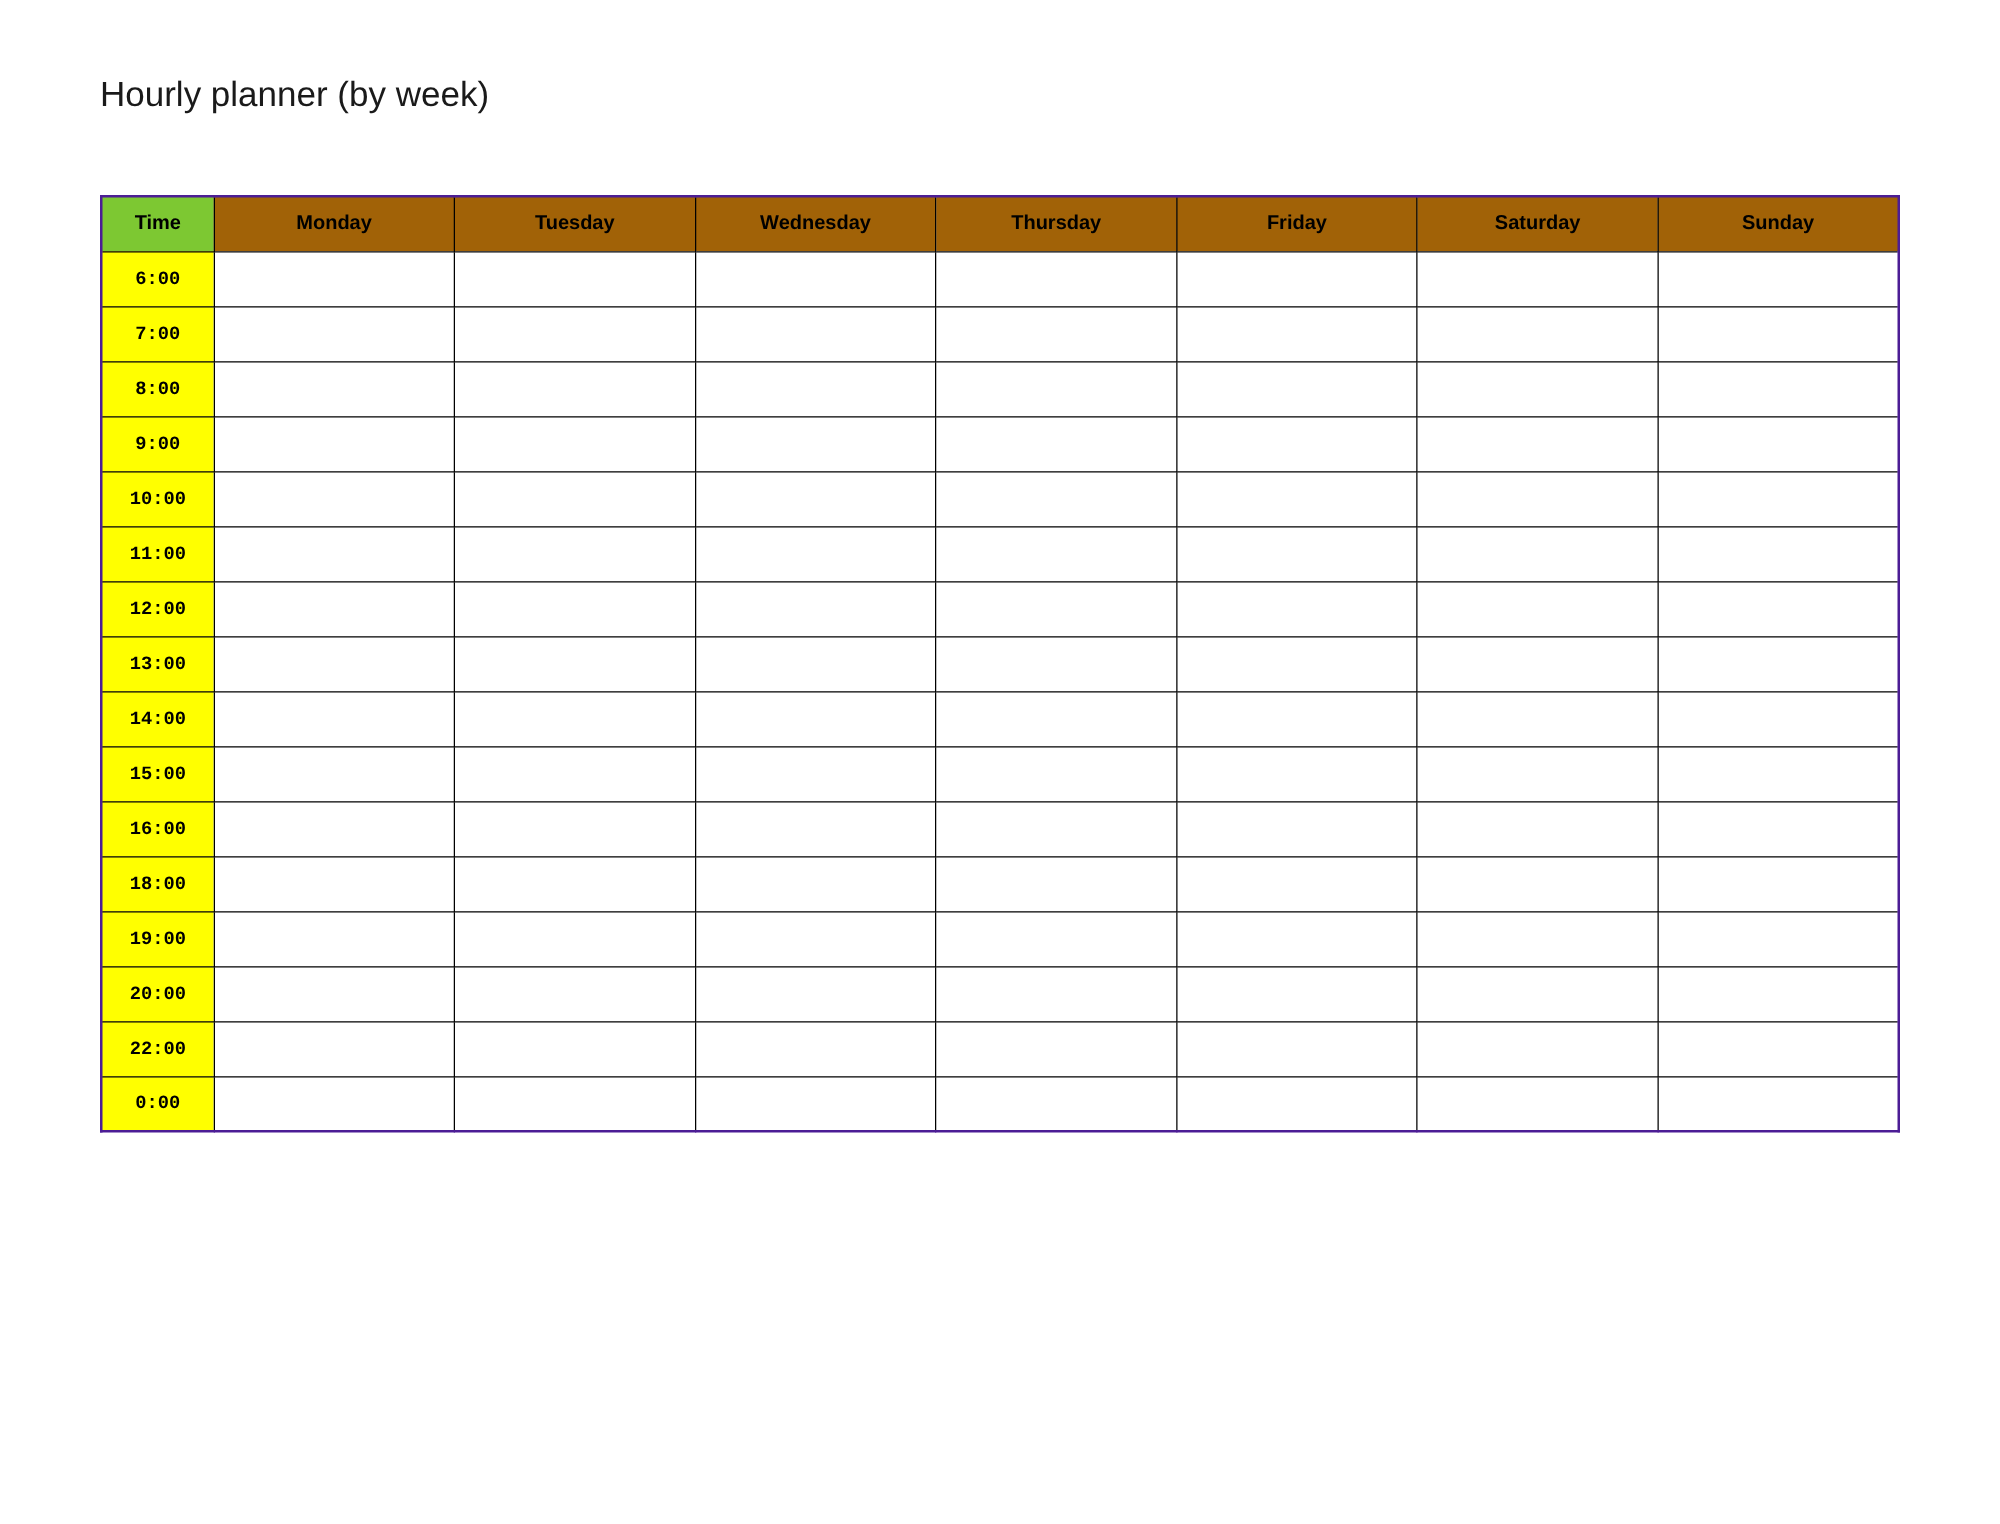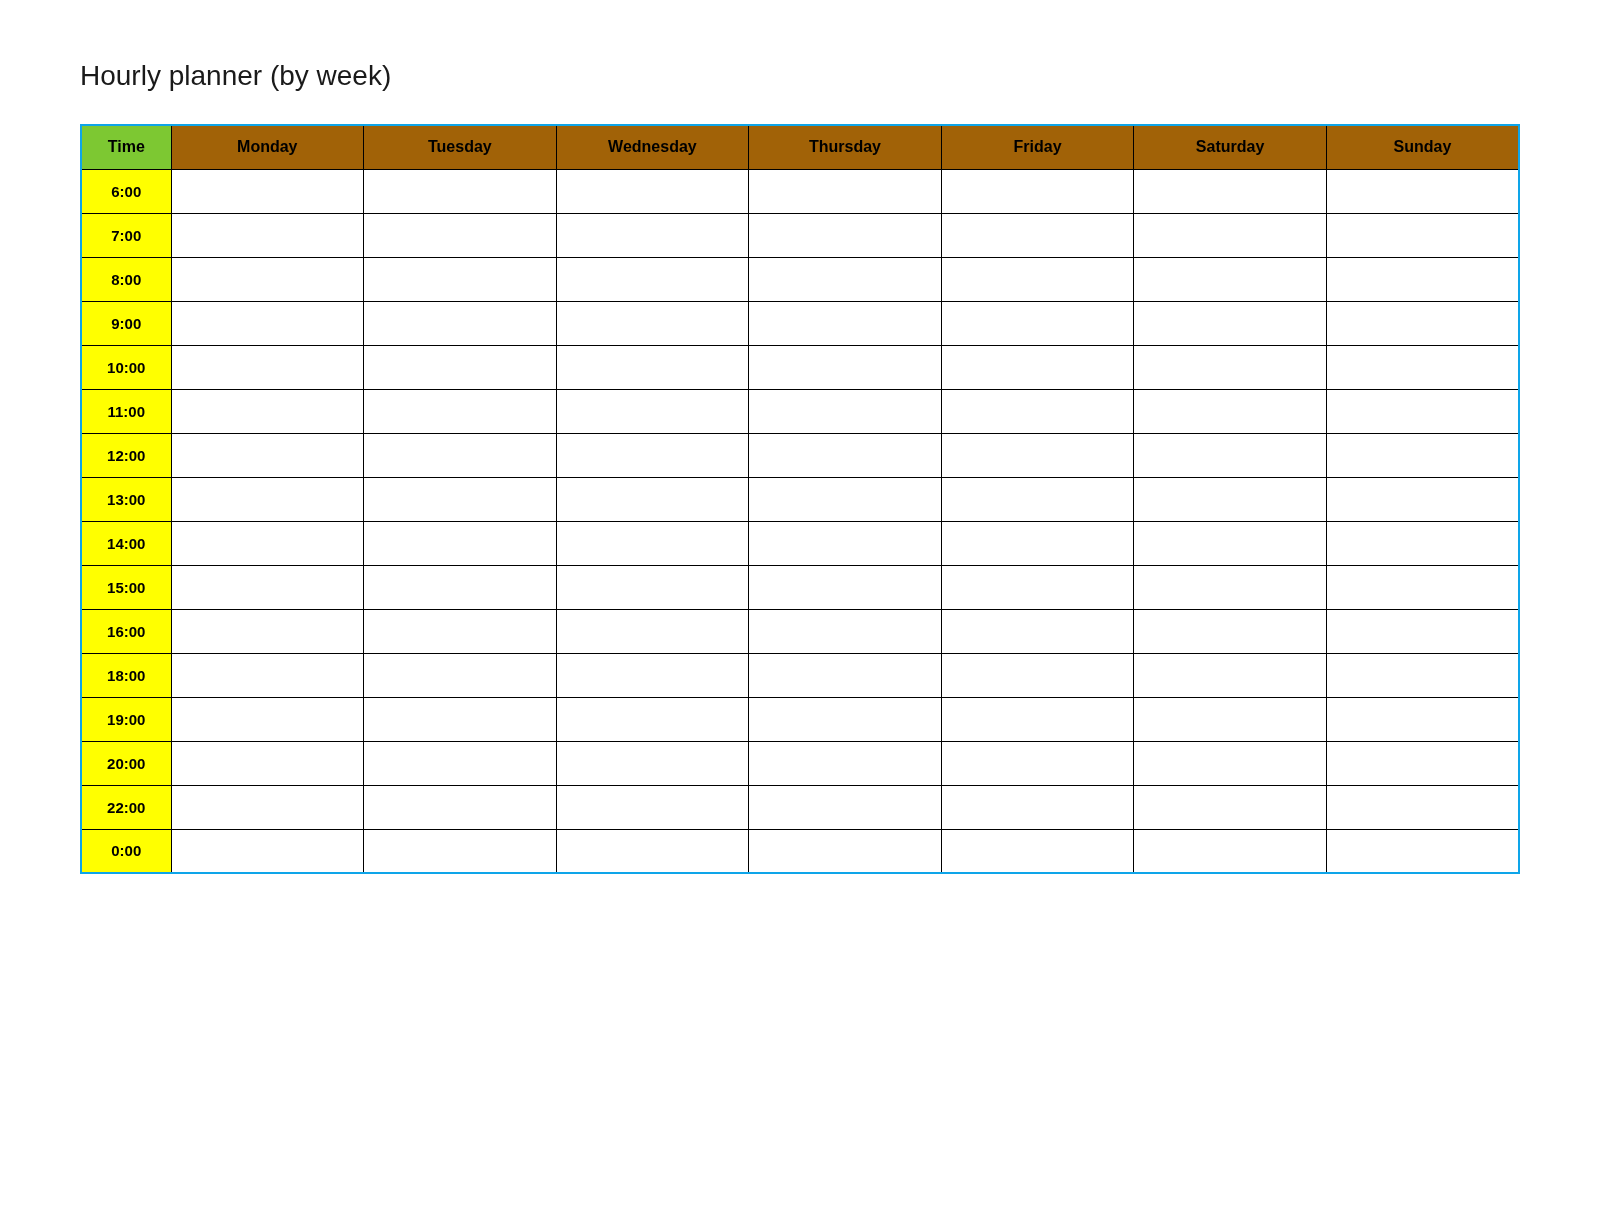--- a/index.html
+++ b/index.html
@@ -13,27 +13,27 @@
       font-family: Arial, sans-serif;
       width: 1600px;
       min-height: 1219px;
       padding: 60px 80px;
     }
 
     .page-title {
       font-size: 28px;
       font-weight: normal;
       color: #1a1a1a;
-      margin-bottom: 32px;
+      margin-bottom: 64px;
     }
 
     .planner-table {
       border-collapse: collapse;
       width: 100%;
-      border: 2px solid #0ea5e9;
+      border: 2px solid #4c1d95;
     }
 
     .planner-table th,
     .planner-table td {
       border: 1px solid #000;
       text-align: center;
       vertical-align: middle;
     }
 
     .planner-table thead th {
@@ -46,20 +46,21 @@
     }
 
     .planner-table tbody td.time-cell {
       background-color: #ffff00;
       color: #000;
       font-size: 15px;
       font-weight: bold;
       padding: 0 6px;
       width: 90px;
       height: 44px;
+      font-family: Liberation Mono, monospace;
     }
 
     .planner-table tbody td.day-cell {
       background-color: #ffffff;
       height: 44px;
       min-width: 100px;
     }
 
     .planner-table thead th:first-child {
       background-color: #7dc832;

